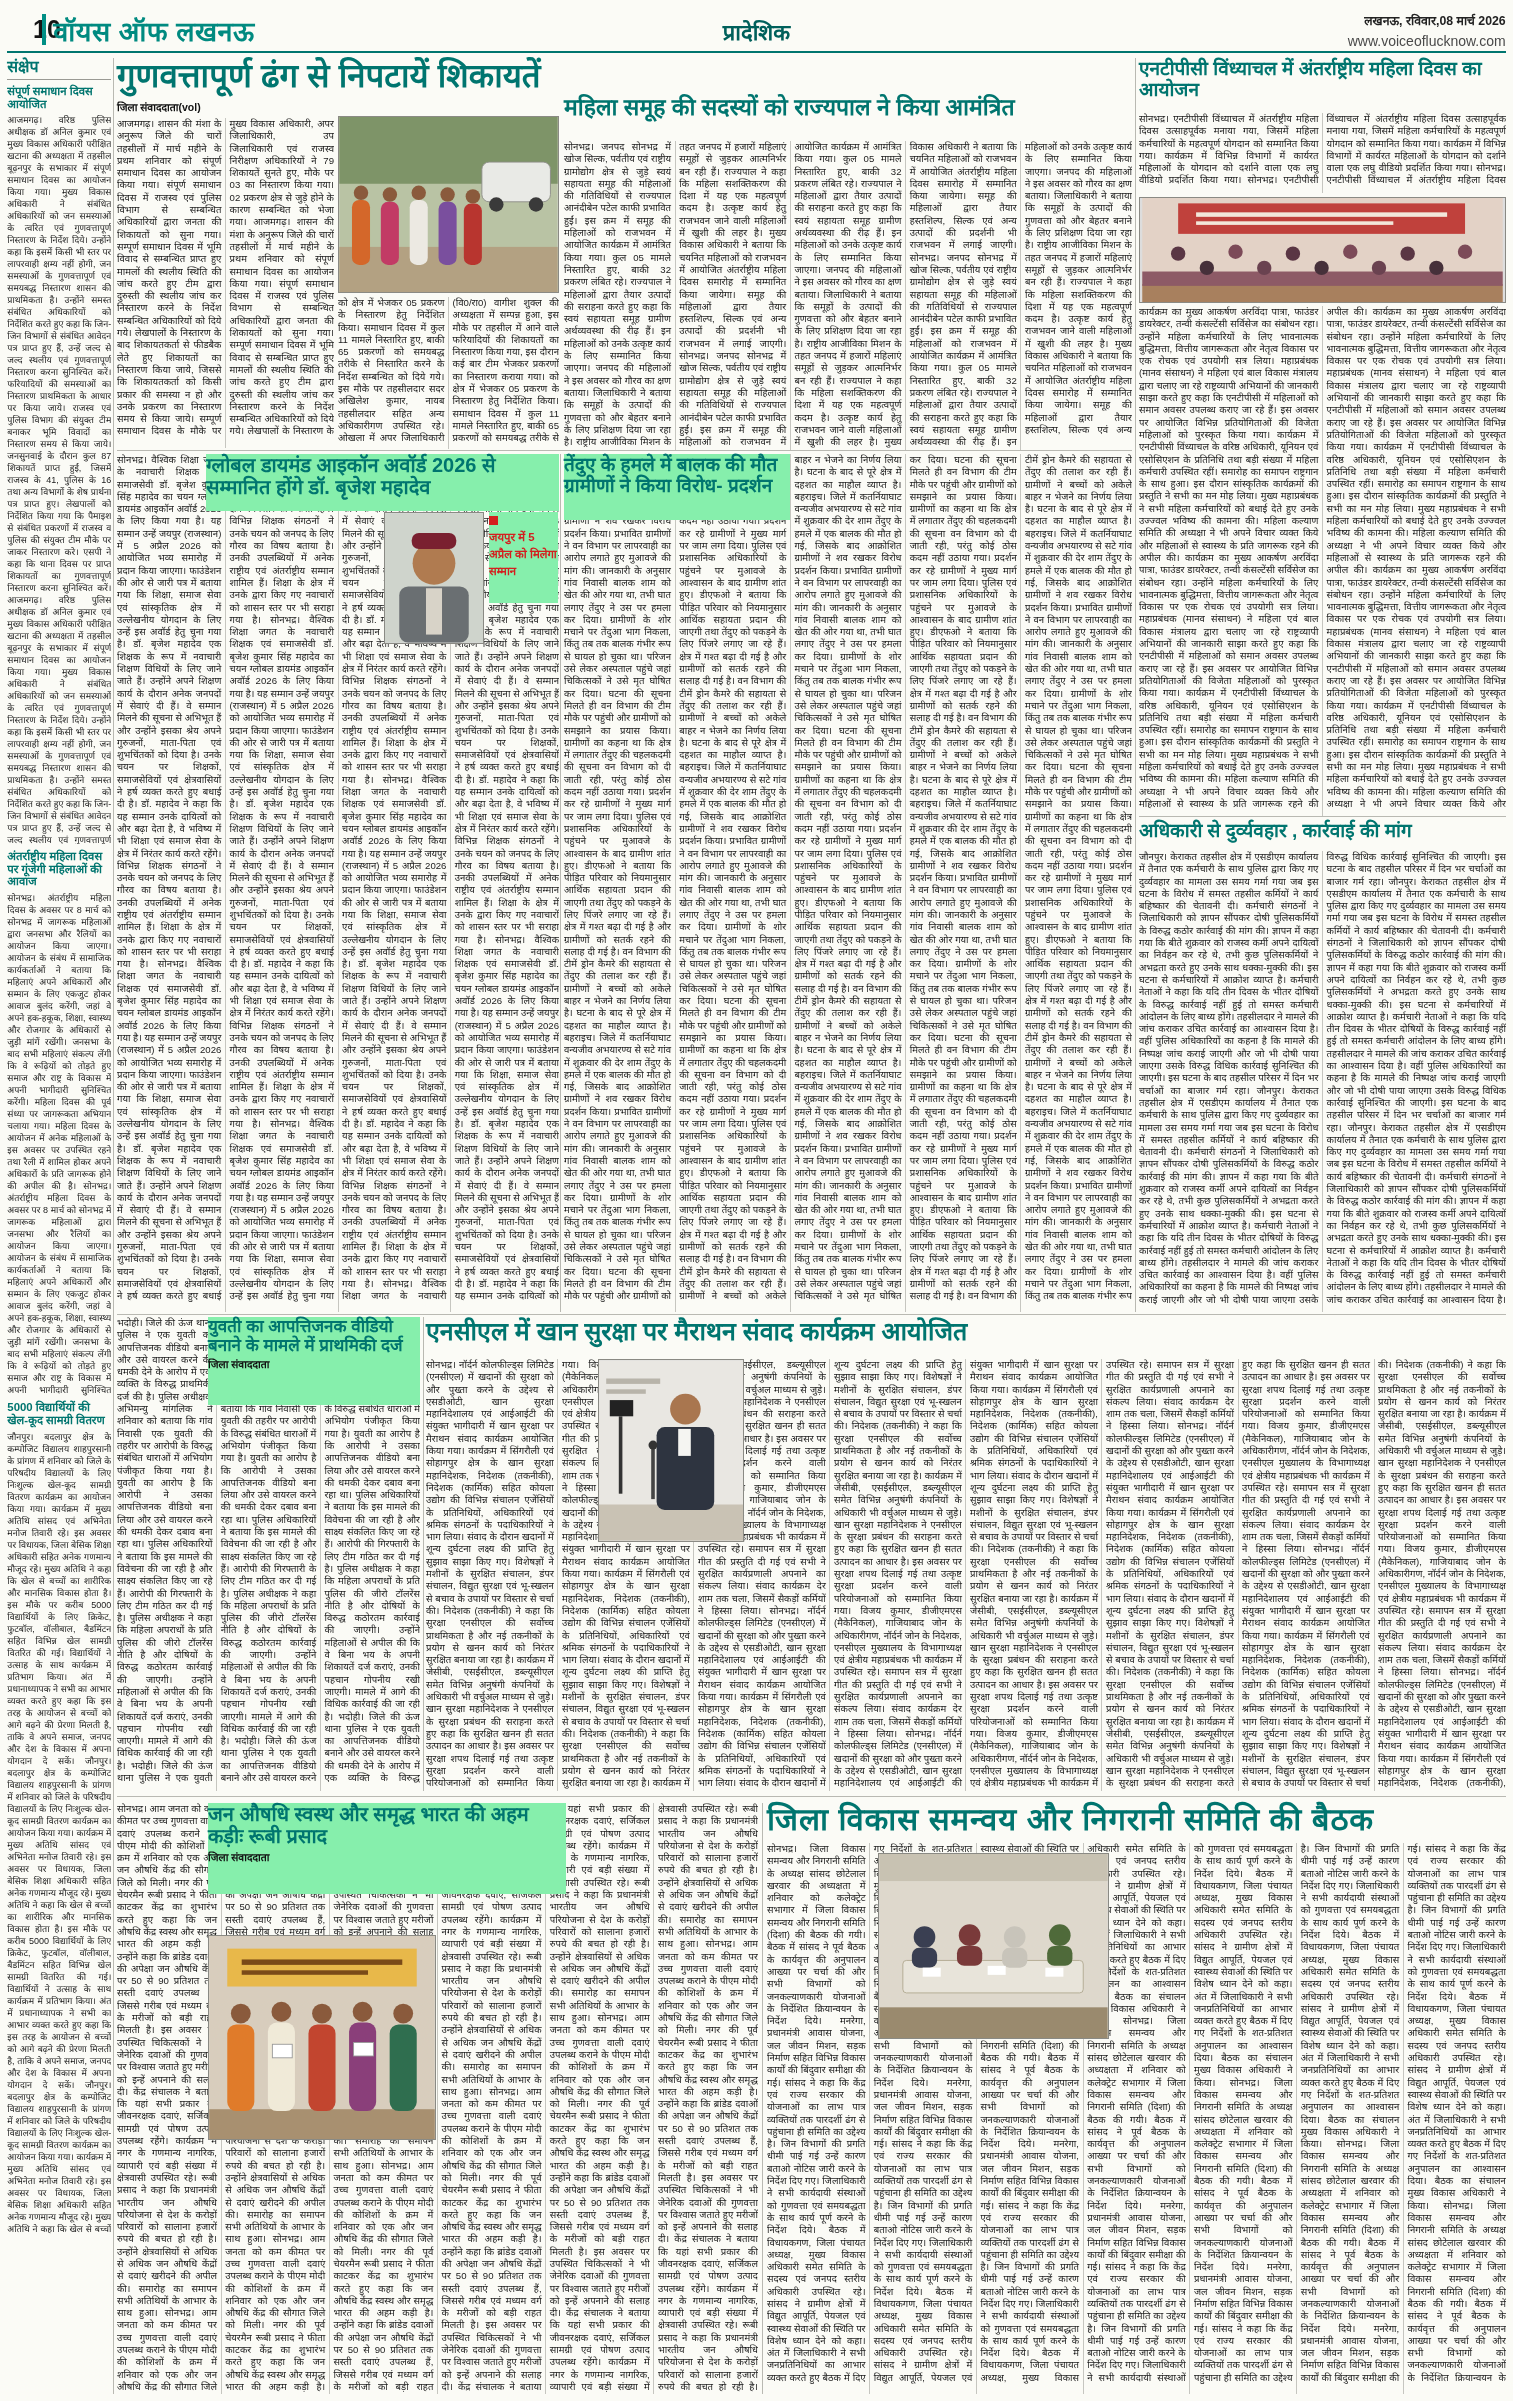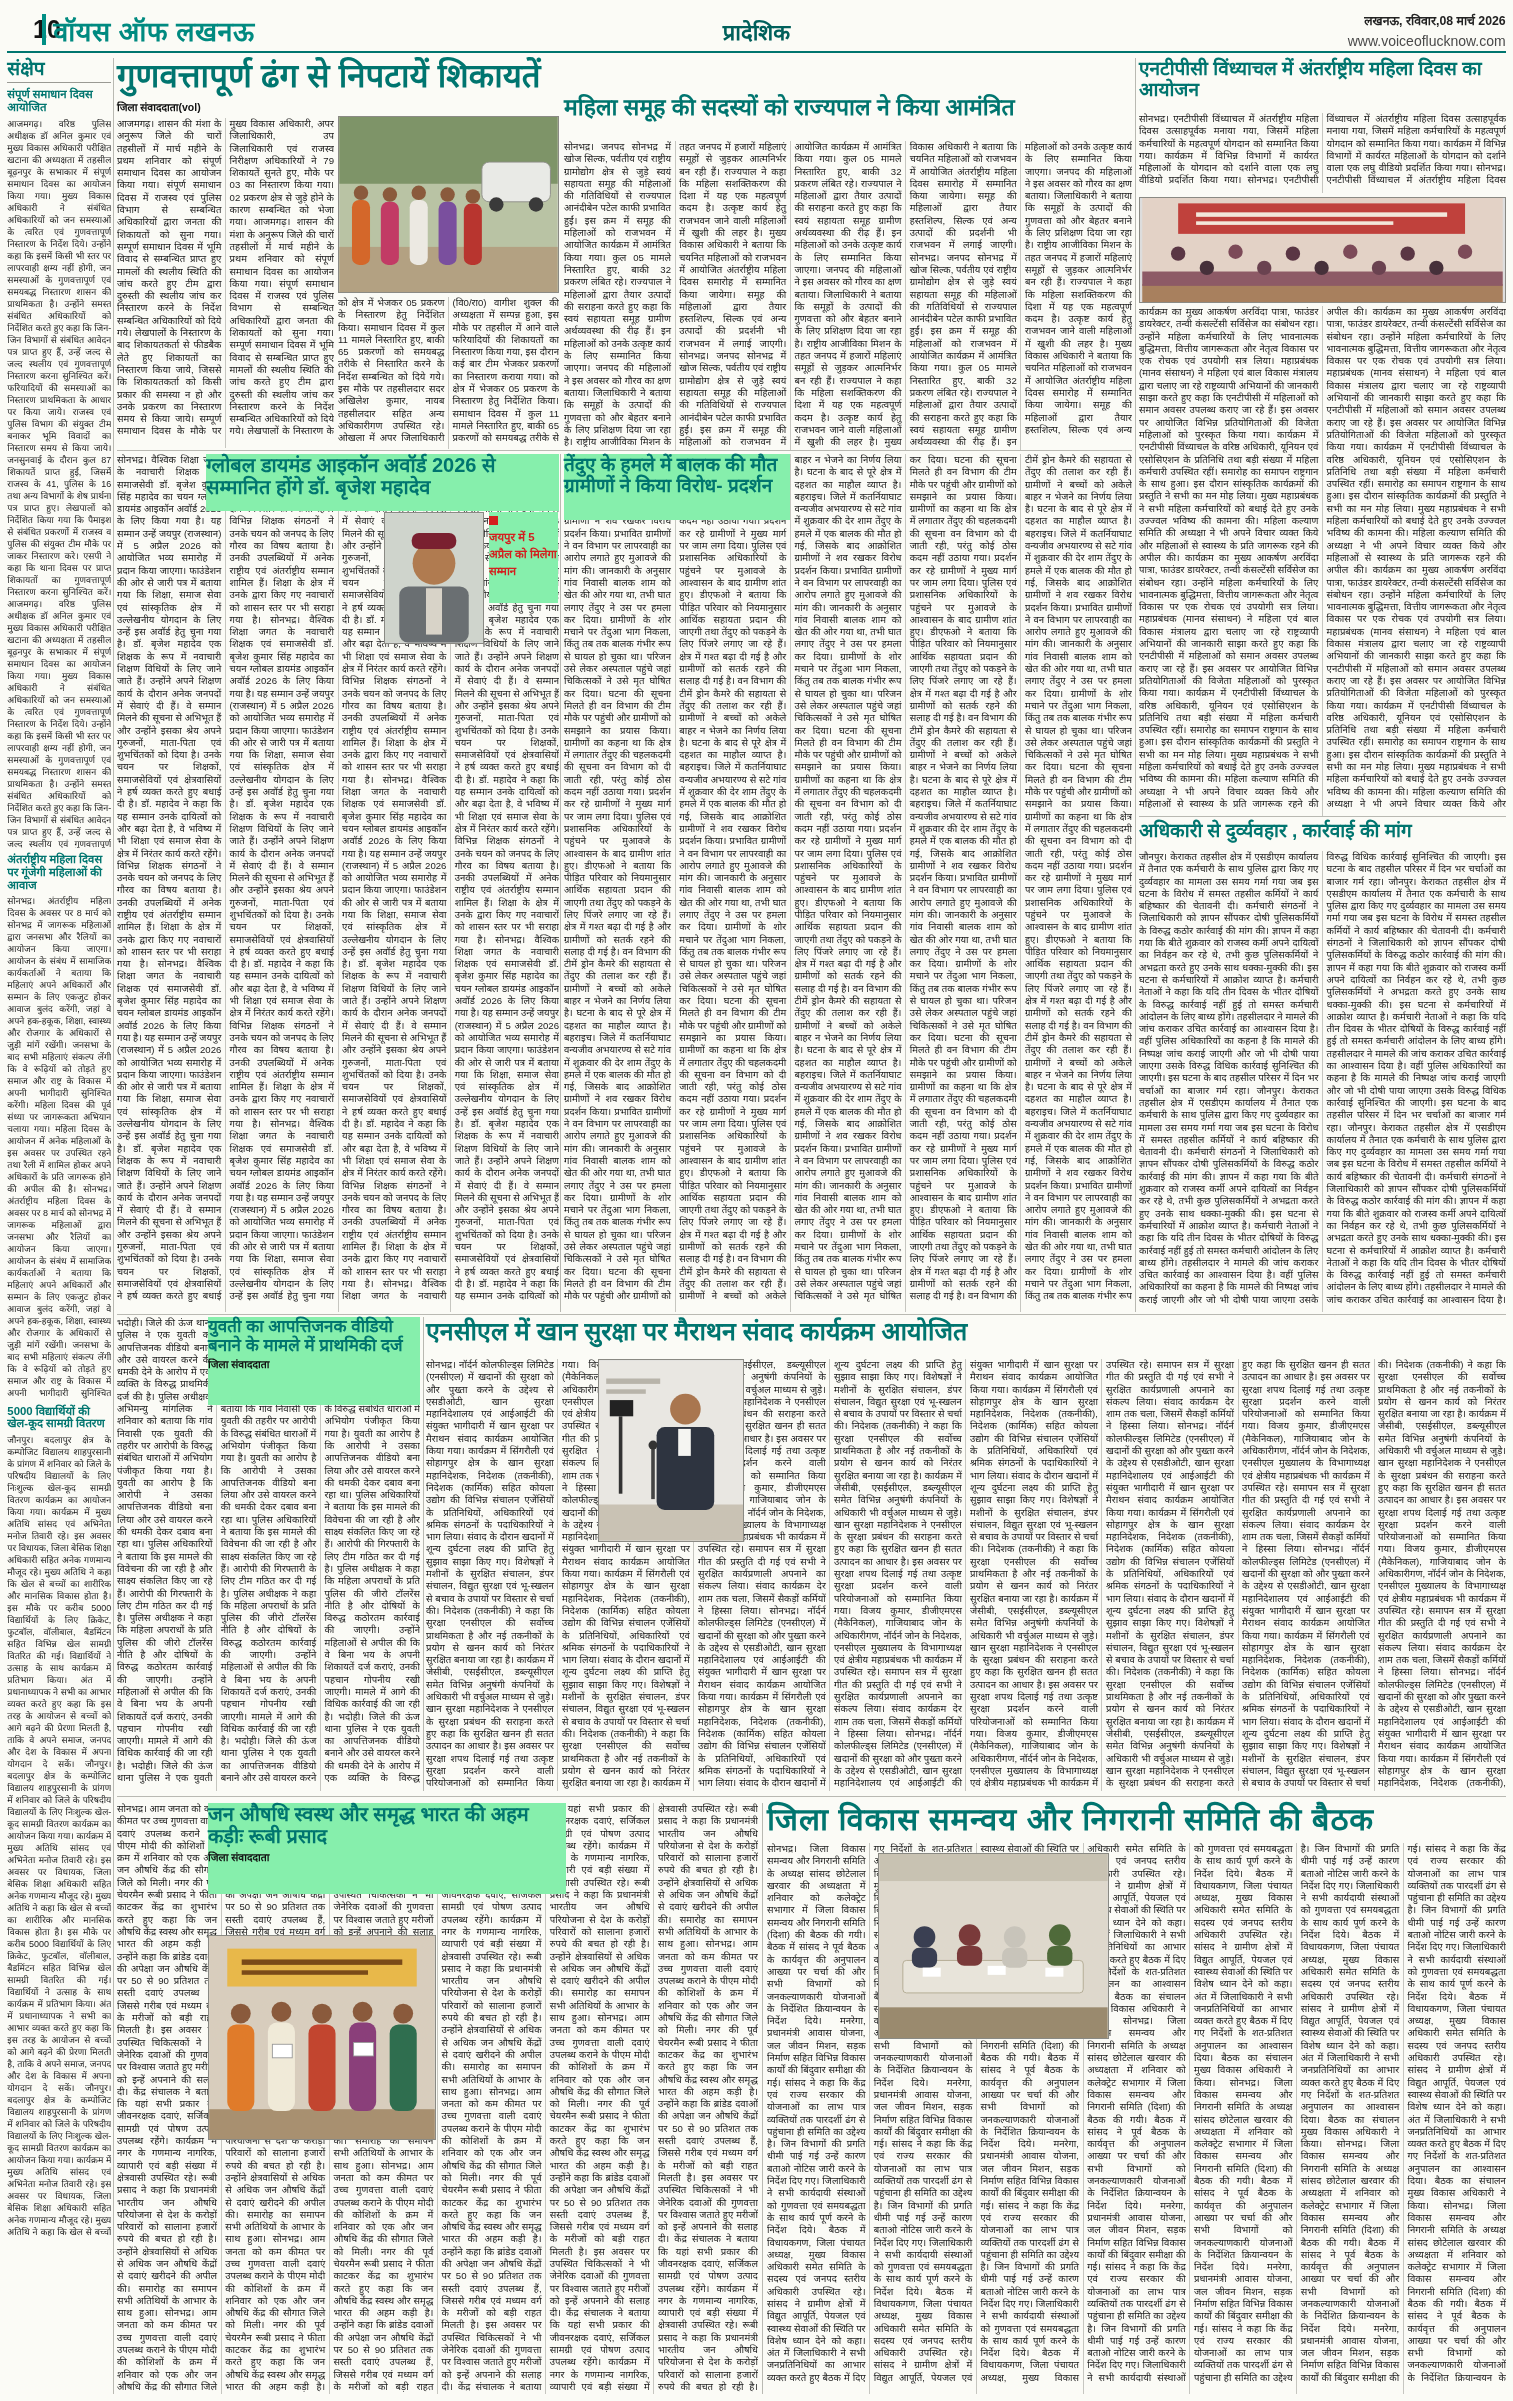--- a/index.html
+++ b/index.html
@@ -28,21 +28,21 @@
   .pageno { position:absolute; left:1.8px; top:9px; font-size:25px; font-weight:bold; color:#141414;margin-left:24px; }
   .mastbar { position:absolute; left:35px; top:8.2px; width:3.7px; height:31px; background:#008f85; }
   .masthead { position:absolute; left:46px; top:6.4px; font-size:27px; font-weight:bold; color:#008a80; letter-spacing:0.5px; }
   .section { position:absolute; left:50%; transform:translateX(-50%); top:10px; font-size:22px; font-weight:bold; color:#00605b; }
   .dateblock { position:absolute; right:0; top:6.4px; text-align:right; }
   .dateline { display:block; font-size:12.3px; font-weight:bold; color:#222; }
   .website { display:block; font-size:14px; color:#4a4a4a; margin-top:3.7px; }
 
   
   .sidebar { left:7.3px; top:58px; width:104px; height:2336px; }
-  .sb-title { font-size:19px; border-bottom:0.9px solid #9a9a94; padding-bottom:2.7px; margin-bottom:4.6px; }
+  .sb-title { font-size:16px; border-bottom:0.9px solid #9a9a94; padding-bottom:2.7px; margin-bottom:4.6px; }
   .sb-head { font-size:11.4px; margin:5.5px 0 3.7px 0; }
   .sb-body { font-size:9px; line-height:12px; }
 
   .main-head { font-size:33px; white-space:nowrap; }
   .mid-head  { font-size:23px; white-space:nowrap; }
   .ncl-head  { font-size:25px; white-space:nowrap; }
   .bet-head  { font-size:31px; white-space:nowrap; letter-spacing:0.9px; }
   .col-head  { font-size:19px; }
   .ov-head   { font-size:20px; }
   .red-cap { color:#d41f1f; font-weight:bold; font-size:11.4px; line-height:1.3; }

